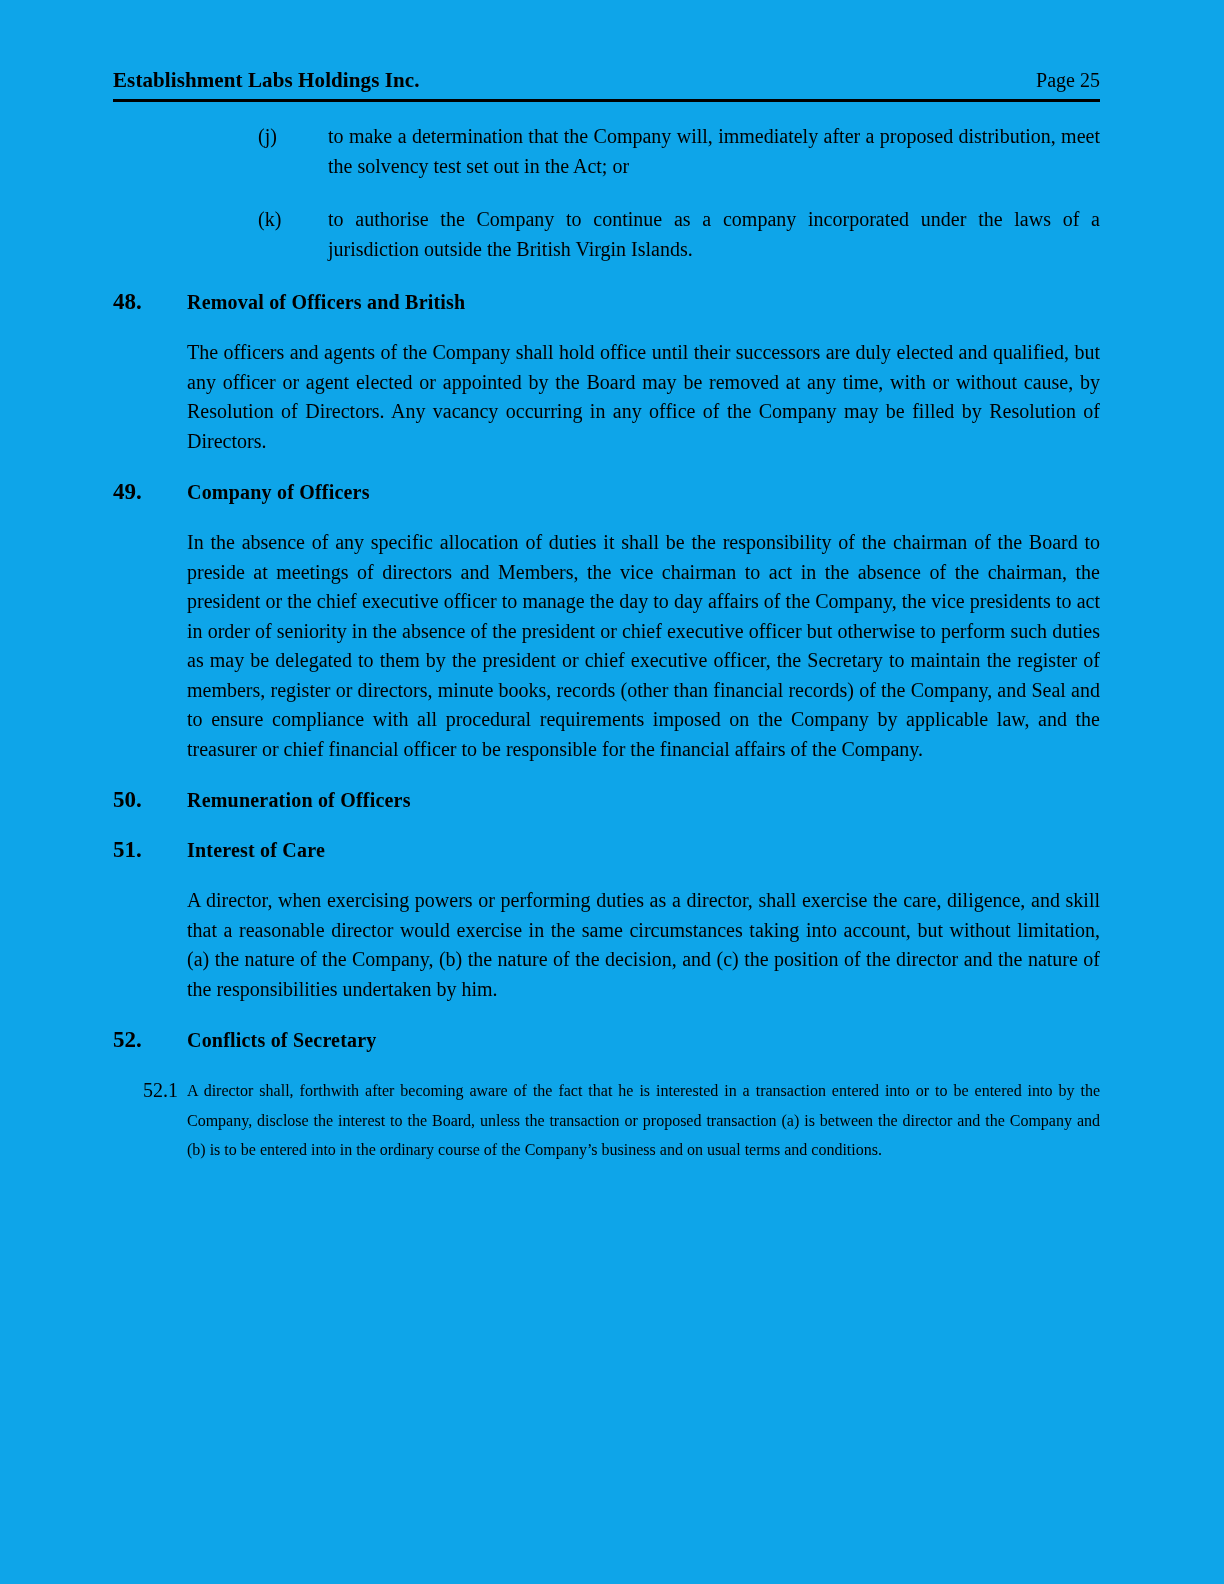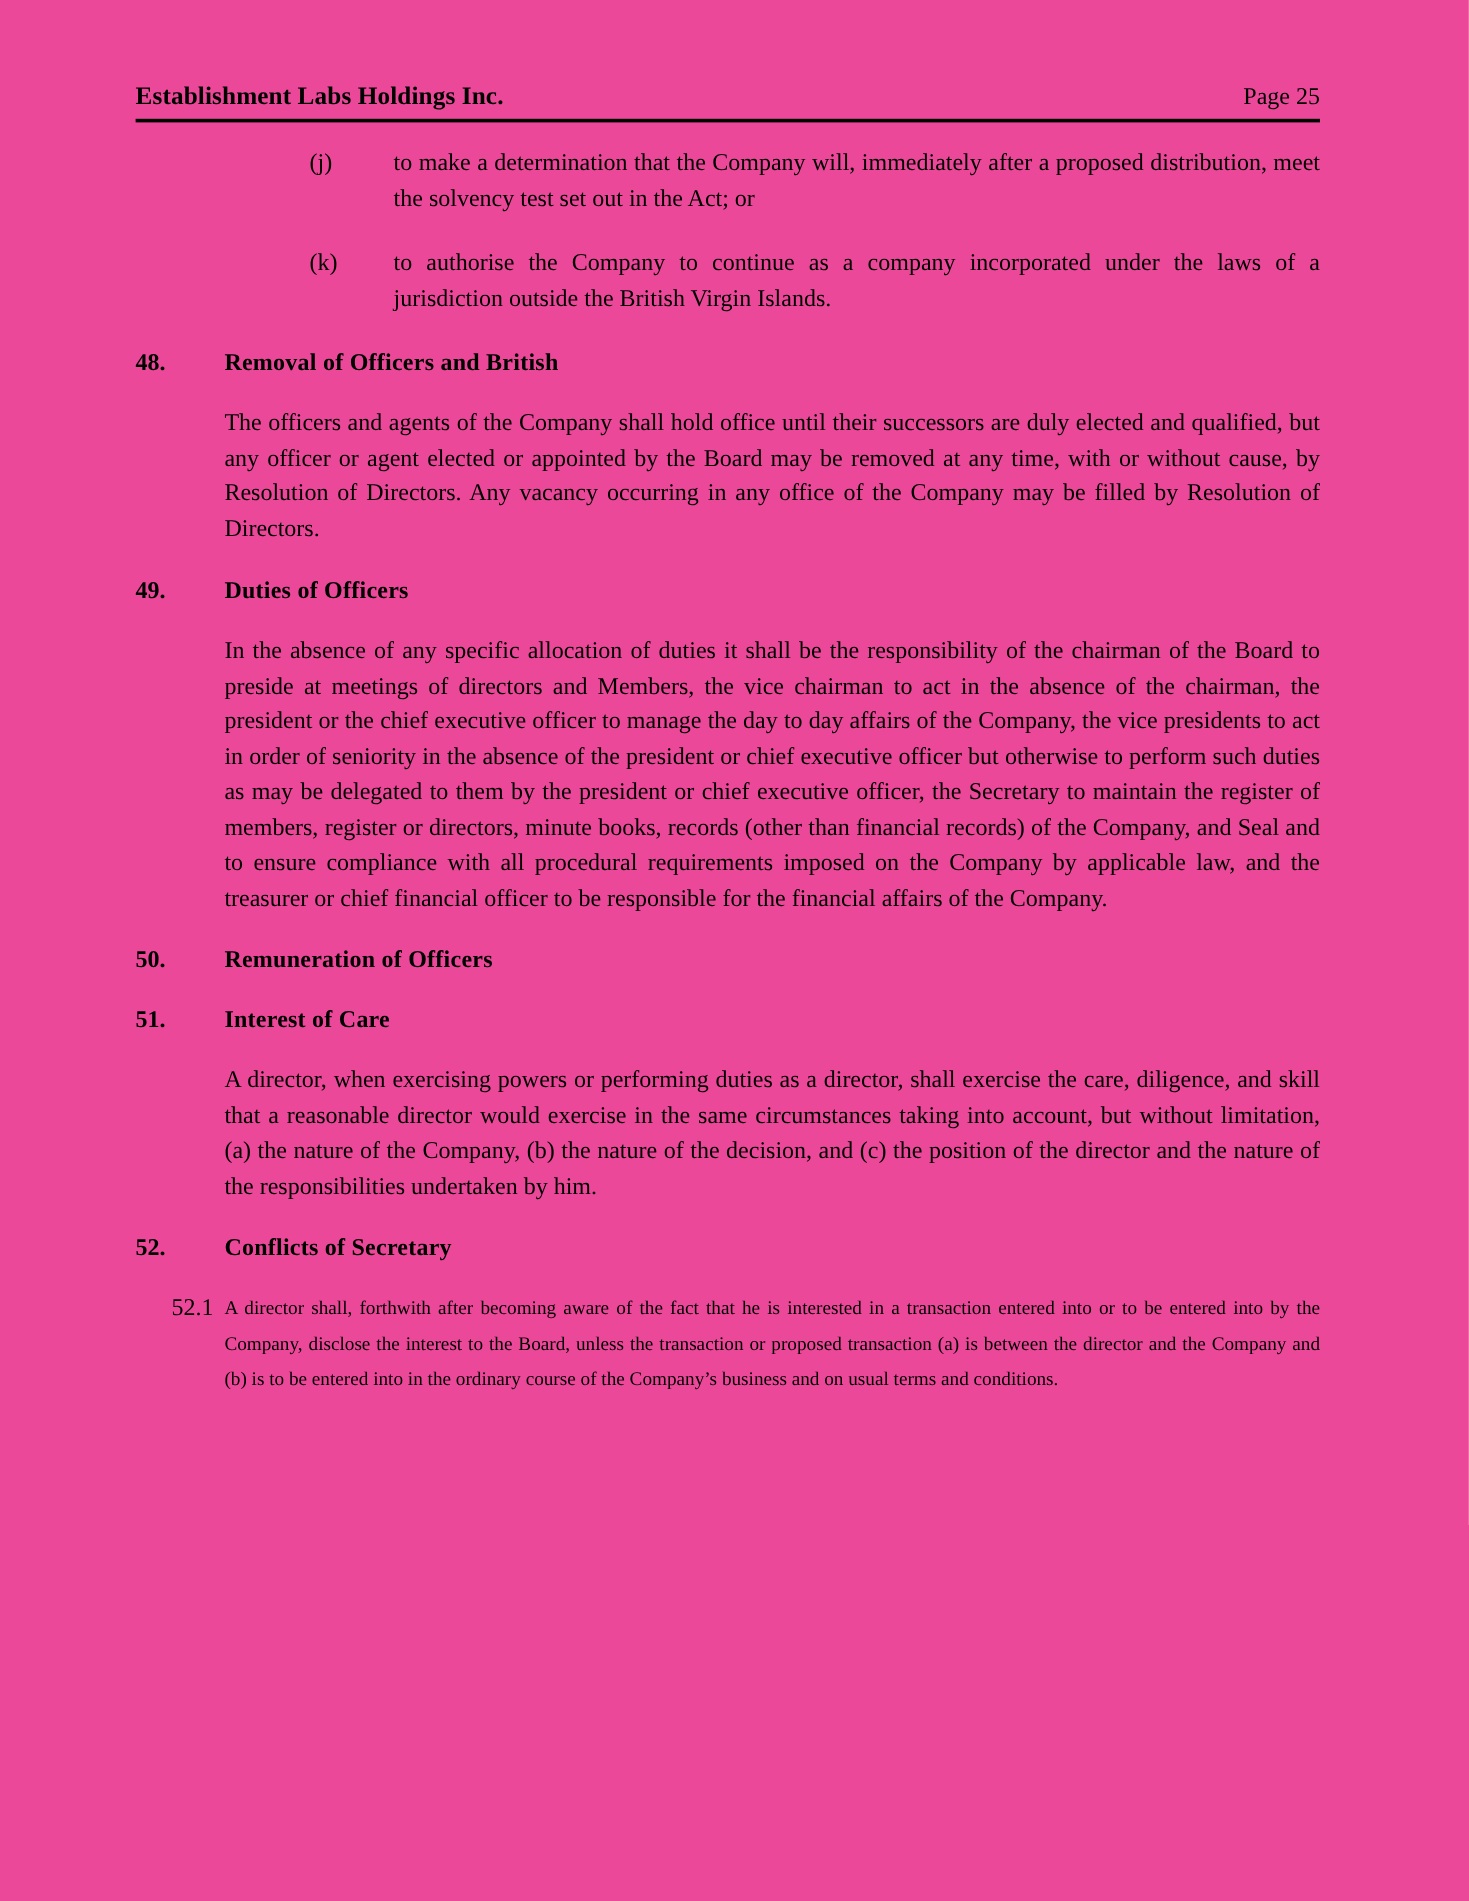--- a/index.html
+++ b/index.html
@@ -14,21 +14,21 @@
     font-family: "Liberation Serif", "DejaVu Serif", serif;
     color: #000000;
     overflow: hidden;
   }
 
   .page {
     position: absolute;
     left: 0; top: 0;
     width: 1224px;
     height: 1584px;
-    background: #ec4899;
+    background: #0ea5e9;
   }
 
   
   .running-header {
     position: absolute;
     left: 113px;
     top: 68px;
     width: 987px;
     display: flex;
     align-items: baseline;
@@ -84,21 +84,21 @@
 
   
   .section-heading {
     display: flex;
     margin-top: 18px;
     margin-bottom: 22px;
   }
   .section-heading .num {
     width: 74px;
     flex: 0 0 74px;
-    font-size: 20px;
+    font-size: 23px;
     font-weight: bold;
     line-height: 28px;
   }
   .section-heading .title {
     flex: 1 1 auto;
     font-size: 20px;
     font-weight: bold;
     line-height: 28px;
     letter-spacing: 0.2px;
   }
@@ -162,21 +162,21 @@
     </div>
 
     <div class="section-heading">
       <div class="num">48.</div>
       <div class="title">Removal of Officers and British</div>
     </div>
     <div class="body-para">The officers and agents of the Company shall hold office until their successors are duly elected and qualified, but any officer or agent elected or appointed by the Board may be removed at any time, with or without cause, by Resolution of Directors.  Any vacancy occurring in any office of the Company may be filled by Resolution of Directors.</div>
 
     <div class="section-heading">
       <div class="num">49.</div>
-      <div class="title">Duties of Officers</div>
+      <div class="title">Company of Officers</div>
     </div>
     <div class="body-para">In the absence of any specific allocation of duties it shall be the responsibility of the chairman of the Board to preside at meetings of directors and Members, the vice chairman to act in the absence of the chairman, the president or the chief executive officer to manage the day to day affairs of the Company, the vice presidents to act in order of seniority in the absence of the president or chief executive officer but otherwise to perform such duties as may be delegated to them by the president or chief executive officer, the Secretary to maintain the register of members, register or directors, minute books, records (other than financial records) of the Company, and Seal and to ensure compliance with all procedural requirements imposed on the Company by applicable law, and the treasurer or chief financial officer to be responsible for the financial affairs of the Company.</div>
 
     <div class="section-heading">
       <div class="num">50.</div>
       <div class="title">Remuneration of Officers</div>
     </div>
 
     <div class="section-heading">
       <div class="num">51.</div>

